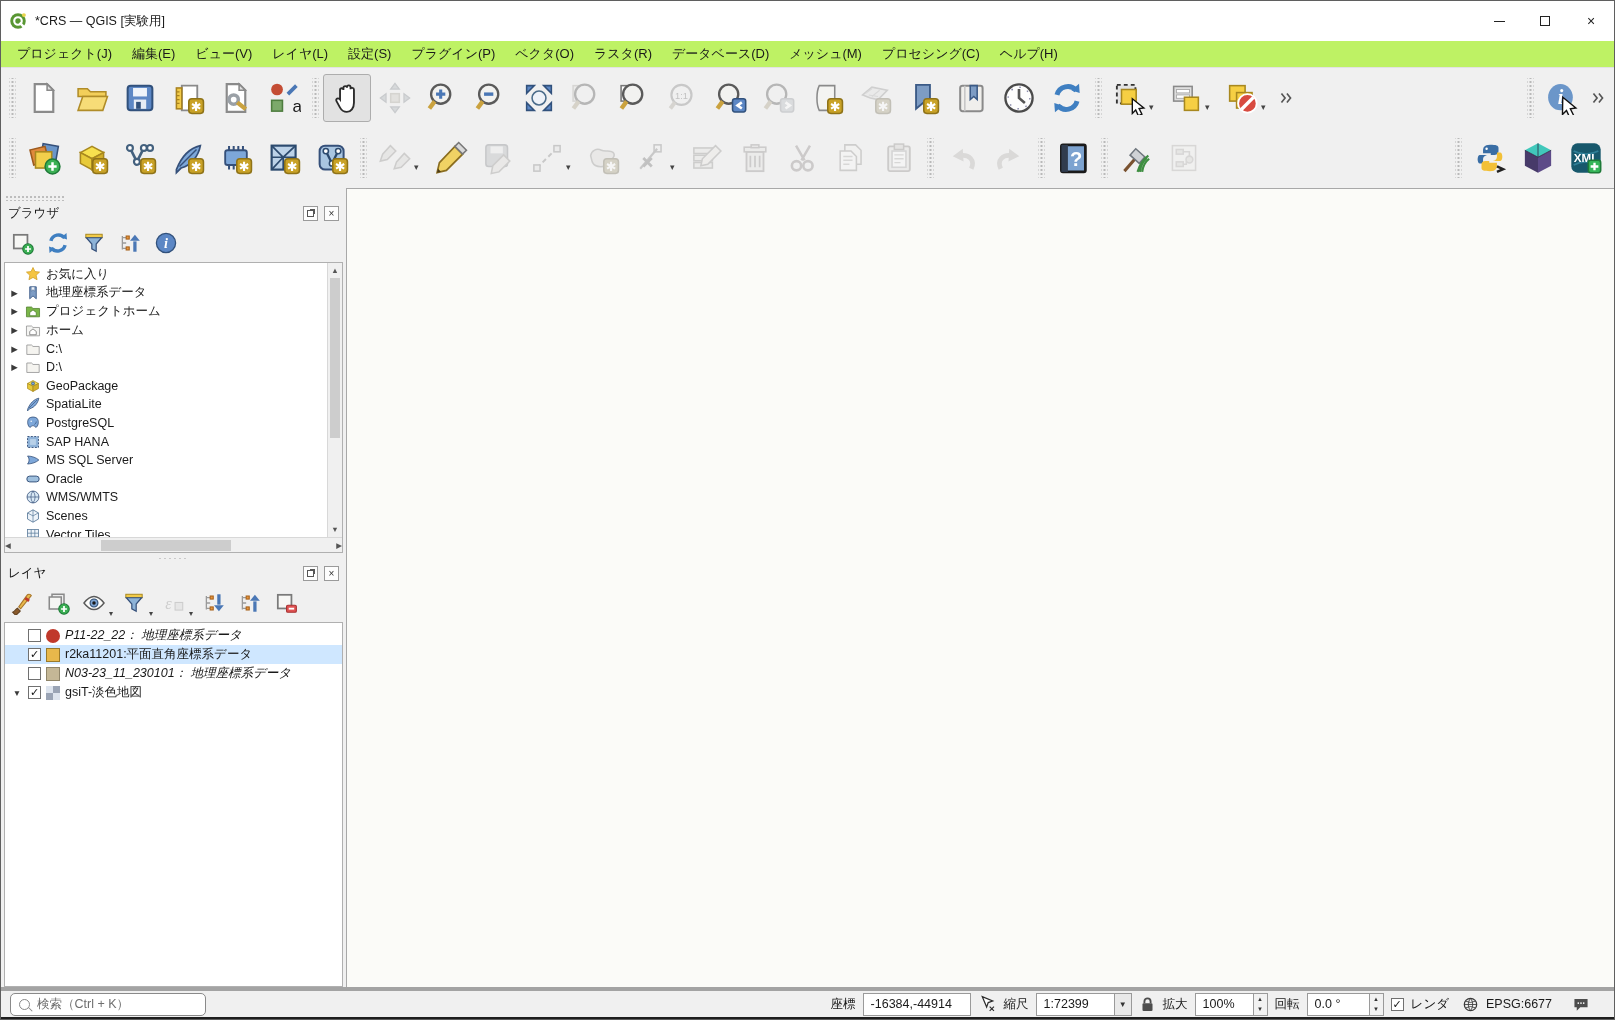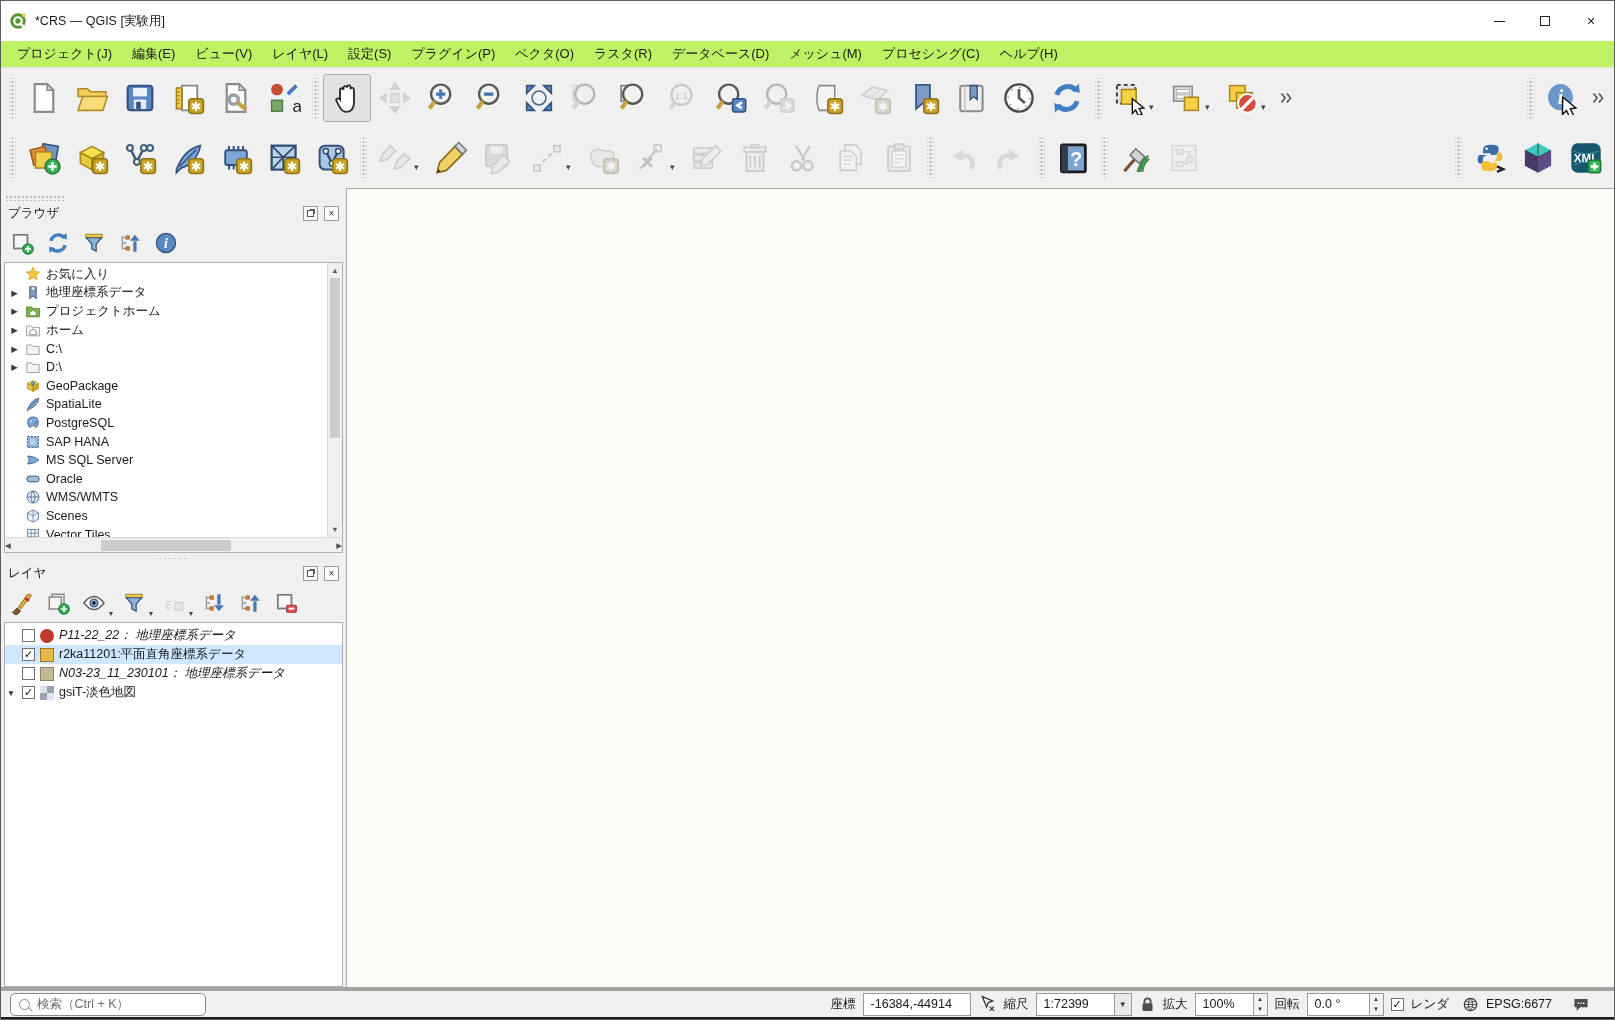--- a/index.html
+++ b/index.html
@@ -49,21 +49,21 @@
 .texp{width:11px;font-size:8.5px;color:#3a3a3a;text-align:center;flex:0 0 auto}
 .vsb{width:15px;background:#f0f0f0;border-left:1px solid #d8d8d8;display:flex;flex-direction:column;flex:0 0 auto}
 .sbtn{height:15px;font-size:7.5px;color:#555;display:flex;align-items:center;justify-content:center}
 .vthumb{background:#cdcdcd;height:160px;margin:0 2px}
 .vfill{flex:1}
 .hsb{height:15px;background:#f0f0f0;border-top:1px solid #d8d8d8;display:flex;align-items:center;flex:0 0 auto}
 .hthumb{width:130px;height:11px;background:#cdcdcd;margin-left:90px}
 .splitter{height:10px;display:flex;align-items:center;justify-content:center;color:#9a9a9a;font-size:9px;letter-spacing:2px;flex:0 0 auto}
 
 .layerlist{flex:1;background:#fff;border:1px solid #b0b0b0;margin:0 3px 0 3px;padding-top:3px;overflow:hidden}
-.lrow{height:19px;display:flex;align-items:center;gap:5px;padding-left:0;font-size:12.5px;white-space:nowrap}
+.lrow{height:19px;display:flex;align-items:center;gap:5px;padding-left:6px;font-size:12.5px;white-space:nowrap}
 .lrow.selected{background:#cfe7ff}
 .lexp{width:12px;font-size:8.5px;color:#3a3a3a;text-align:center;flex:0 0 auto}
 .cbx{width:13px;height:13px;border:1px solid #707070;background:#fff;display:flex;align-items:center;justify-content:center;font-size:11px;line-height:1;color:#111;flex:0 0 auto}
 .swatch{width:14px;height:14px;flex:0 0 auto}
 .lbl.italic{font-style:italic}
 .lbl.underline{}
 
 .map{flex:1;position:relative;border-left:1px solid #a8a8a8;border-top:1px solid #a8a8a8;background:#f0abfc;overflow:hidden}
 .map svg{position:absolute;inset:0}
 .ml{paint-order:stroke;stroke:#ffffff;stroke-width:3px;stroke-linejoin:round;font-family:"Liberation Sans","DejaVu Sans",sans-serif}

